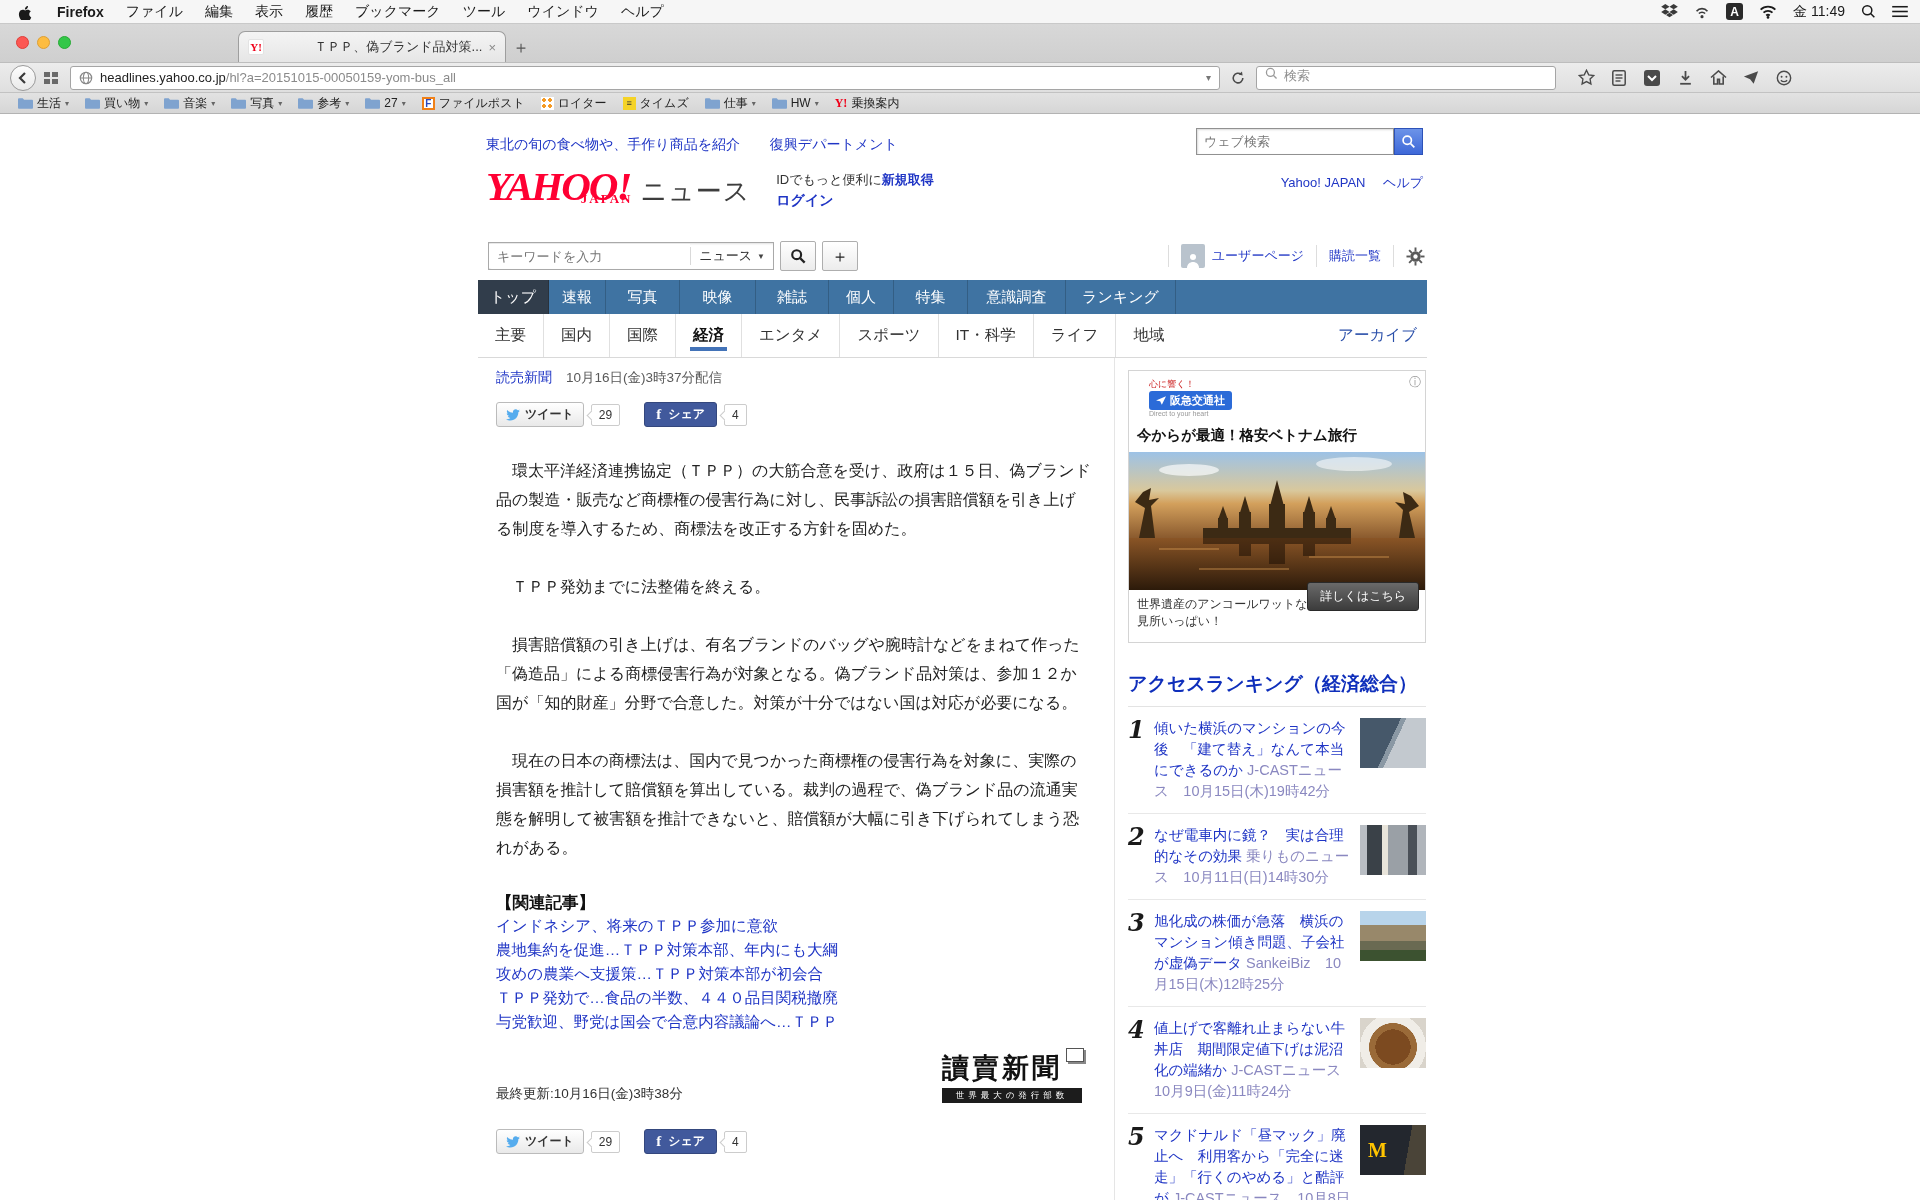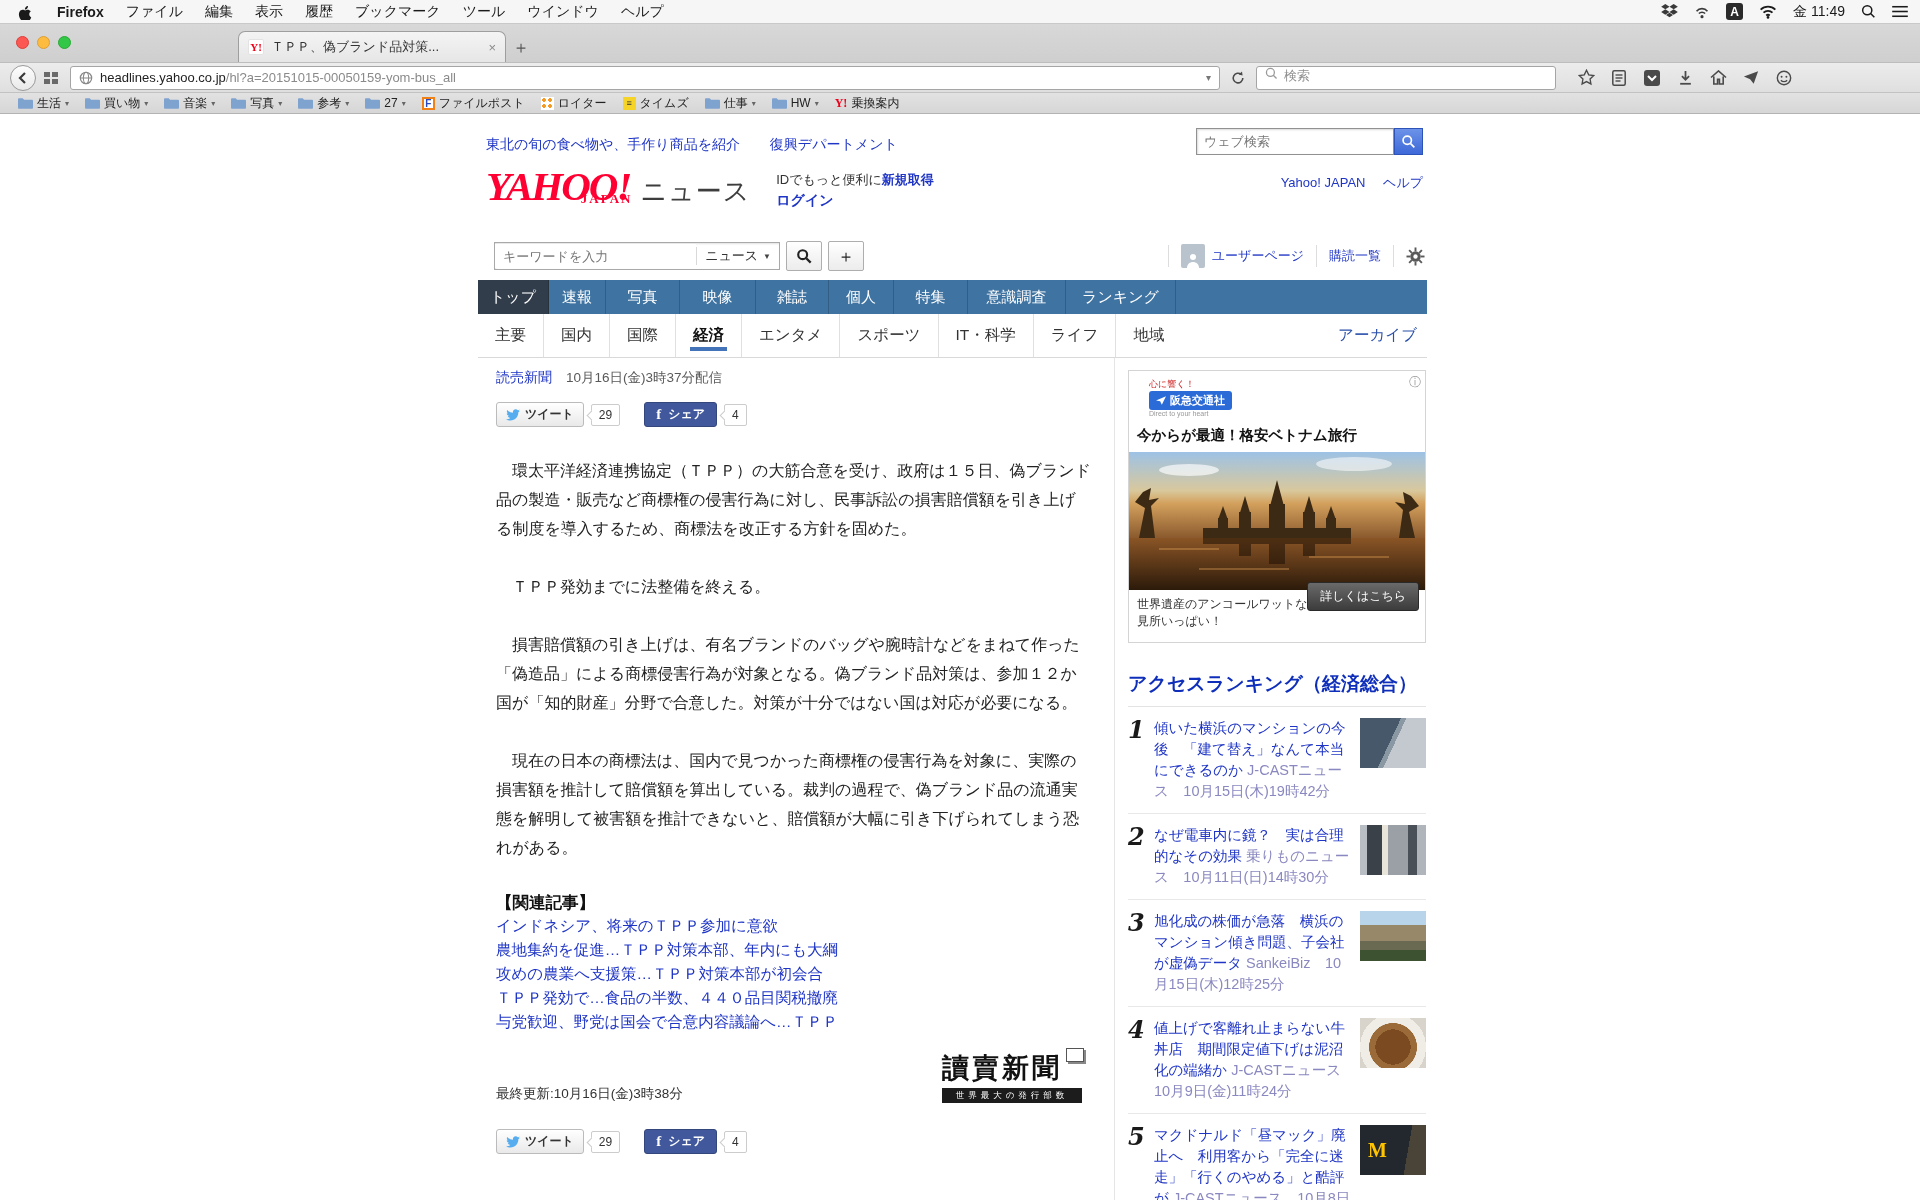--- a/index.html
+++ b/index.html
@@ -23,21 +23,21 @@
   .light { width:13px; height:13px; border-radius:50%; }
   .light.r { background:#fc5753; border:1px solid #df3e38; }
   .light.y { background:#fdbc40; border:1px solid #de9f34; }
   .light.g { background:#33c748; border:1px solid #27aa35; }
   .tab { width:268px; height:31px; margin-left:238px; background:linear-gradient(#f4f4f4,#e6e6e6);
     border:1px solid #9e9e9e; border-bottom:none; border-radius:7px 7px 0 0;
     display:flex; align-items:center; padding:0 9px; font-size:13px; color:#333; }
   .tab .favicon { width:16px; height:16px; background:#fff; border:1px solid #e3e3e3; border-radius:2px;
     color:#ef0019; font-weight:bold; font-size:11px; text-align:center; line-height:14px; margin-right:7px;
     font-family:"Liberation Serif",serif; }
-  .tab .title { flex:1; white-space:nowrap; overflow:hidden; }
+  .tab .title { flex:1; white-space:nowrap; overflow:hidden;text-align:right; }
   .tab .close { color:#8a8a8a; font-size:13px; margin-left:6px; }
   .newtab { width:30px; height:28px; font-size:17px; color:#555; text-align:center; line-height:28px; }
 
   .navbar { height:30px; background:linear-gradient(#ececec,#dfdfdf); border-top:1px solid #bdbdbd;
     display:flex; align-items:center; padding:0 10px; gap:6px; }
   .backbtn { width:26px; height:26px; border-radius:50%; background:linear-gradient(#fdfdfd,#e9e9e9);
     border:1px solid #9a9a9a; display:flex; align-items:center; justify-content:center; z-index:2; margin-right:-4px; }
   .gridbtn { width:26px; height:22px; display:flex; align-items:center; justify-content:center; }
   .urlbar { flex:1; max-width:1150px; height:24px; background:#fff; border:1px solid #a5a5a5; border-radius:3px;
     display:flex; align-items:center; padding:0 8px; gap:7px; font-size:13px; }
@@ -82,21 +82,21 @@
     font-size:41px; letter-spacing:-2px; line-height:40px; position:relative; }
   .ylogo .japan { position:absolute; right:-2px; bottom:-13px; font-size:13px; letter-spacing:2px; font-style:normal; }
   .service { font-size:26px; color:#3d3d3d; margin:8px 0 0 10px; letter-spacing:1px; }
   .idblock { margin:4px 0 0 26px; font-size:13px; color:#333; line-height:20px; }
   .idblock .b { font-weight:bold; }
   .idblock .login { font-size:14px; font-weight:bold; }
   .help-links { position:absolute; right:4px; top:8px; font-size:13px; }
   .help-links span { margin-left:14px; }
 
   .searchrow { height:48px; display:flex; align-items:center; position:relative; }
-  .kw-wrap { display:flex; align-items:center; margin-left:16px; }
+  .kw-wrap { display:flex; align-items:center; margin-left:10px; }
   .kw-input { width:286px; height:28px; border:1px solid #a9a9a9; box-shadow:inset 1px 1px 2px rgba(0,0,0,.12);
     display:flex; align-items:center; }
   .kw-input input { border:none; outline:none; flex:1; padding:0 8px; font-size:13px; height:24px; }
   .kw-scope { border-left:1px solid #d9d9d9; padding:0 8px; font-size:13px; color:#333; display:flex; align-items:center; gap:5px; }
   .kw-scope .sc { font-size:8px; color:#444; }
   .sq-btn { width:36px; height:30px; background:linear-gradient(#fff,#ececec); border:1px solid #aeaeae; border-radius:2px;
     margin-left:6px; display:flex; align-items:center; justify-content:center; font-size:17px; color:#222; }
   .user-area { position:absolute; right:2px; top:9px; display:flex; align-items:center; height:30px; font-size:13px; }
   .user-area .sep { width:1px; height:22px; background:#ddd; margin:0 12px; }
   .avatar { width:24px; height:24px; background:#b9c3cd; border-radius:2px; display:flex; align-items:flex-end; justify-content:center; margin-right:7px; }

